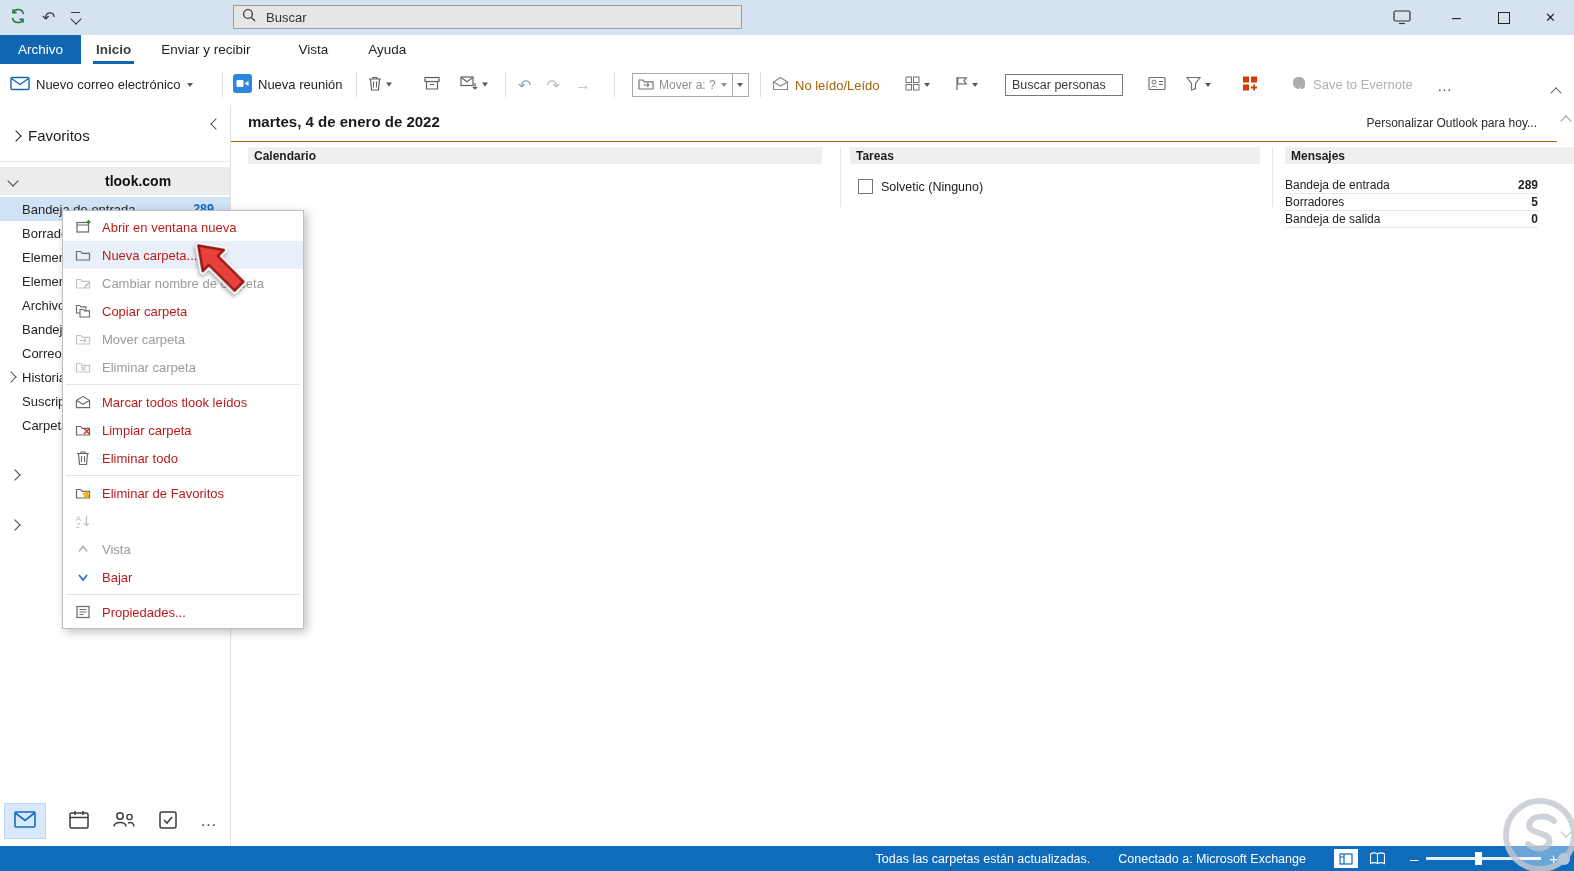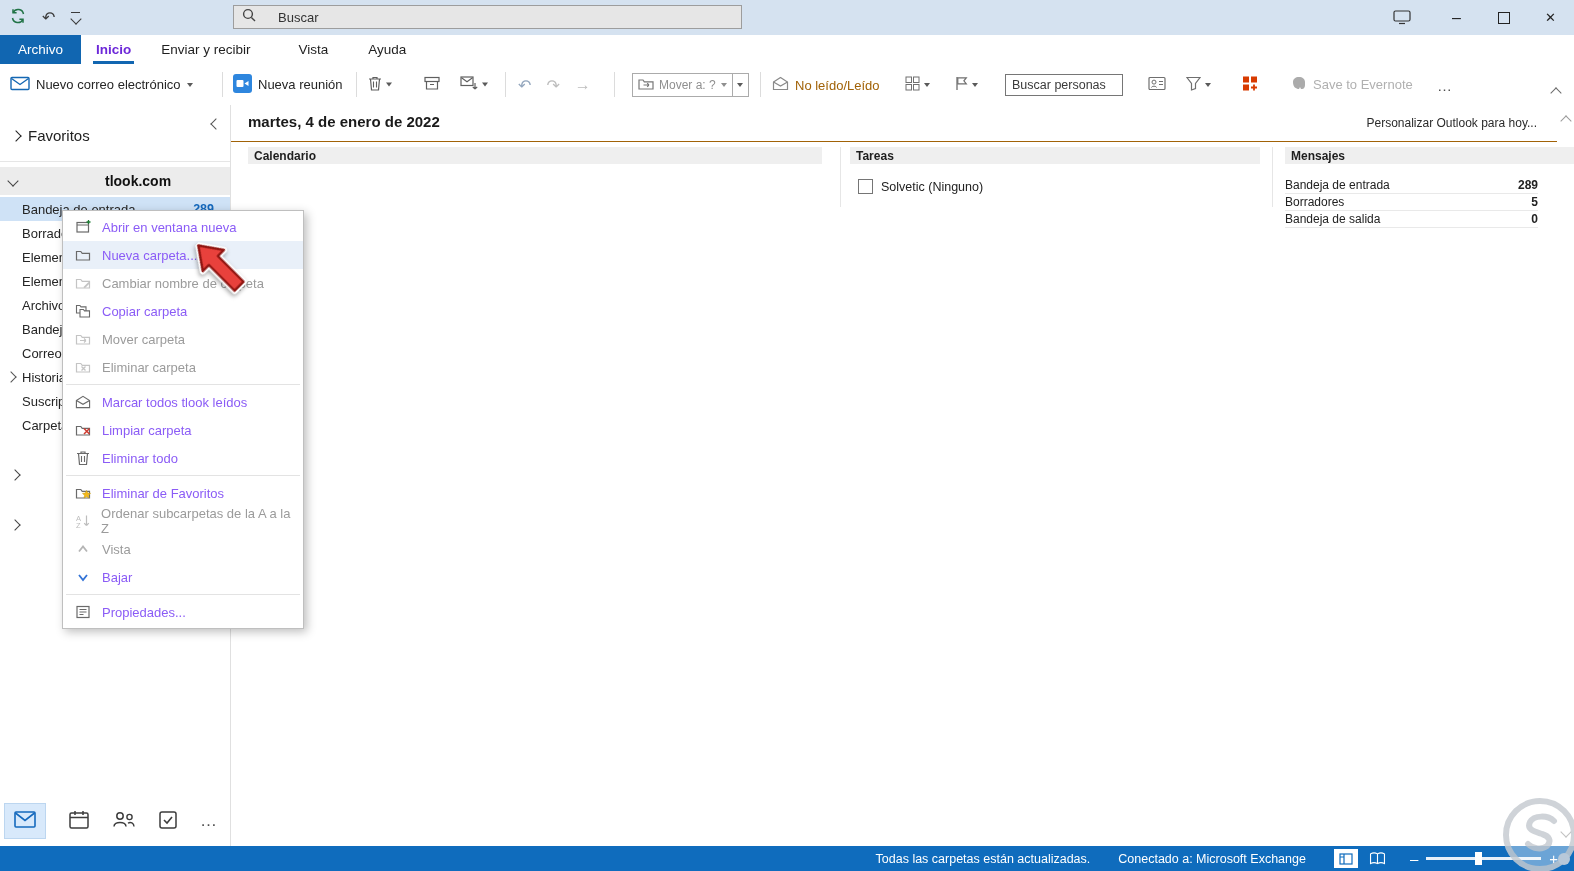--- a/index.html
+++ b/index.html
@@ -11,31 +11,31 @@
   .chev.l{transform:rotate(135deg)} .chev.u{transform:rotate(-135deg)}
   .car{width:0;height:0;border-left:3.5px solid transparent;border-right:3.5px solid transparent;border-top:4.5px solid #5a5a5a;display:inline-block}
   
   .titlebar{position:absolute;left:0;top:0;right:0;height:35px;background:#d5e2f0;}
   .qat{position:absolute;left:10px;top:0;height:35px;display:flex;align-items:center;gap:16px;color:#333;}
   .qat .uglyph{font-size:16px;line-height:1;color:#3a3a3a}
   .qat-custom{display:flex;flex-direction:column;align-items:center;gap:2px}
   .qat-custom .bar{width:9px;height:0;border-top:1.6px solid #3a3a3a}
   .searchbox{position:absolute;left:233px;top:5px;width:509px;height:24px;background:#e6e6e6;border:1px solid #9d9d9d;
              display:flex;align-items:center;padding:0 8px;box-sizing:border-box;gap:8px;}
-  .searchbox input{border:none;background:transparent;outline:none;font:13px "Liberation Sans",sans-serif;color:#6d28d9;width:100%;margin-left:12px;}
+  .searchbox input{border:none;background:transparent;outline:none;font:13px "Liberation Sans",sans-serif;color:#6d28d9;width:100%;}
   .searchbox input::placeholder{color:#333;opacity:1}
   .winctl{position:absolute;right:0;top:0;height:35px;display:flex;align-items:stretch;}
   .winbtn{width:47px;display:flex;align-items:center;justify-content:center;font-size:13px;color:#222;}
   .maxbox{width:10px;height:10px;border:1.3px solid #222;display:inline-block}
   .ribbonopt{position:absolute;right:152px;top:0;height:35px;width:40px;display:flex;align-items:center;justify-content:center;}
   
   .tabs{position:absolute;left:0;top:35px;right:0;height:29px;background:#fff;display:flex;align-items:stretch;font-size:13.5px;}
   .tab{display:flex;align-items:center;padding:0 15px;color:#1f1f1f;position:relative}
   .tab.file{background:#1166b1;color:#fff;padding:0 18px;}
-  .tab.sel{font-weight:bold;color:#6d28d9}
+  .tab.sel{font-weight:bold;color:#404040}
   .tab.sel:after{content:"";position:absolute;left:12px;right:12px;bottom:0;height:3px;background:#1166b1}
   
   .ribbon{position:absolute;left:0;top:64px;right:0;height:41px;background:#fff;border-bottom:1px solid #e1e1e1;padding-left:44px;}
   .rb{position:absolute;top:50%;transform:translateY(-50%);display:flex;align-items:center;gap:6px;font-size:13px;color:#262626;white-space:nowrap;}
   .vsep{position:absolute;top:8px;height:25px;width:1px;background:#dcdcdc}
   .gray{color:#a16207}
   .combo{display:flex;align-items:center;border:1px solid #ababab;height:24px;box-sizing:border-box;padding:0 5px;gap:5px;font-size:12px;color:#8f8f8f}
   .combocar{border:1px solid #ababab;border-left:none;height:24px;width:16px;display:flex;align-items:center;justify-content:center;box-sizing:border-box}
   .findpeople input{width:118px;height:22px;border:1px solid #767676;font:12.5px "Liberation Sans",sans-serif;padding:0 6px;color:#222;box-sizing:border-box}
   .findpeople input::placeholder{color:#3a3a3a;opacity:1}
@@ -78,21 +78,21 @@
   .sb-text{margin-right:28px;white-space:nowrap}
   .sb-toggle{width:24px;height:19px;display:flex;align-items:center;justify-content:center;margin-right:8px}
   .sb-toggle.active{background:#fff;}
   .sb-zoom{display:flex;align-items:center;gap:8px;margin-left:12px}
   .sb-slider{width:115px;height:3px;background:rgba(255,255,255,.9);position:relative}
   .sb-thumb{position:absolute;left:42%;top:-5px;width:7px;height:13px;background:#fff}
   .sb-glyph{font-size:15px;line-height:1}
   
   .ctxmenu{position:absolute;left:62px;top:210px;width:240px;background:#fff;border:1px solid #bfbfbf;
            box-shadow:3px 3px 9px rgba(0,0,0,.25);padding:2px 0;z-index:40;}
-  .mi{display:flex;align-items:center;height:28px;padding:0 10px;font-size:13px;color:#8b5cf6}
+  .mi{display:flex;align-items:center;height:28px;padding:0 10px;font-size:13px;color:#b91c1c}
   .mi .ic{width:20px;margin-right:9px;display:flex;justify-content:center;align-items:center}
   .mi.dis{color:#9b9b9b}
   .mi.hl{background:#e9f0f9}
   .msep{height:1px;background:#e3e3e3;margin:3px 3px}
   
   .redarrow{position:absolute;left:186px;top:246px;z-index:50;transform:rotate(45deg);filter:drop-shadow(1px 2px 2px rgba(0,0,0,.35))}
   
   .watermark{position:absolute;right:-8px;bottom:-10px;z-index:30;opacity:.85}
 </style>
 </head>
@@ -548,21 +548,20 @@
       <span>Eliminar de Favoritos</span>
     </div>
     <div class="mi dis">
       <span class="ic">
         <svg width="16" height="16" viewBox="0 0 16 16">
             <text x="1" y="7.5" font-size="7.5" fill="#bdbdbd" font-family="Liberation Sans, sans-serif">A</text>
             <text x="1" y="15" font-size="7.5" fill="#bdbdbd" font-family="Liberation Sans, sans-serif">Z</text>
             <path d="M11.5 2.5v10m0 0-2.3-2.3m2.3 2.3 2.3-2.3" fill="none" stroke="#bdbdbd" stroke-width="1.2"></path>
           </svg>
       </span>
-      <span>Ordenar subcarpetas de la A a la Z</span>
     </div>
     <div class="mi dis">
       <span class="ic">
         <svg width="16" height="16" viewBox="0 0 16 16">
             <polyline points="4,10.5 8,5.5 12,10.5" fill="none" stroke="#b5b5b5" stroke-width="1.8"></polyline>
           </svg>
       </span>
       <span>Vista</span>
     </div>
     <div class="mi">

